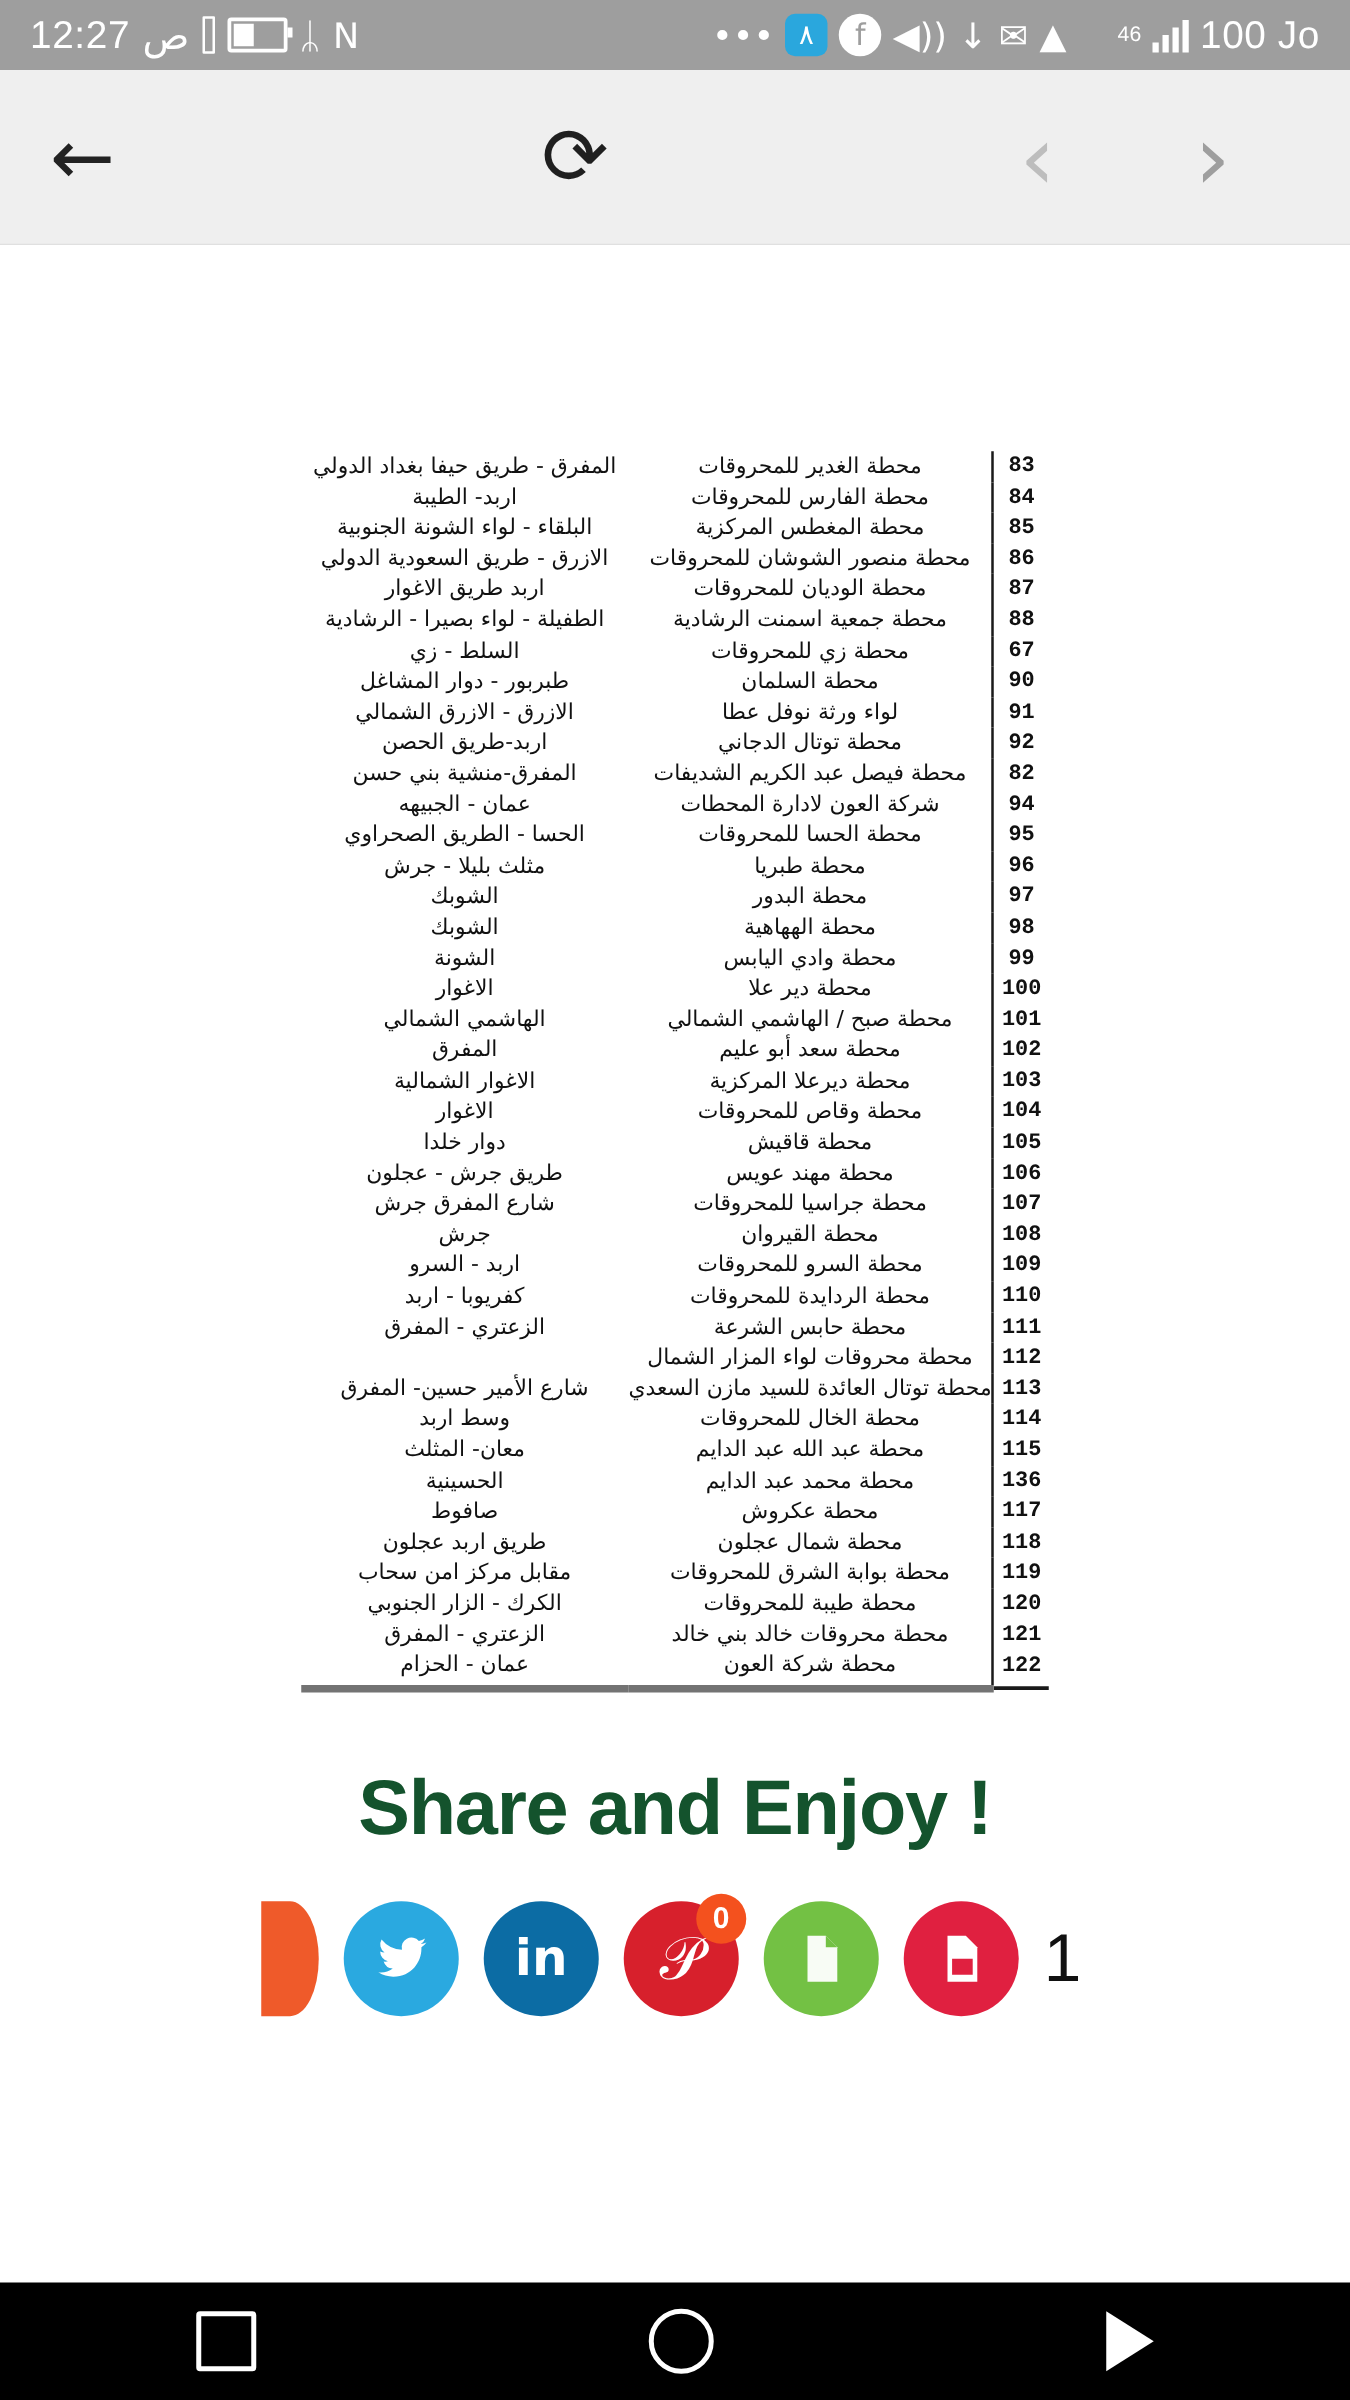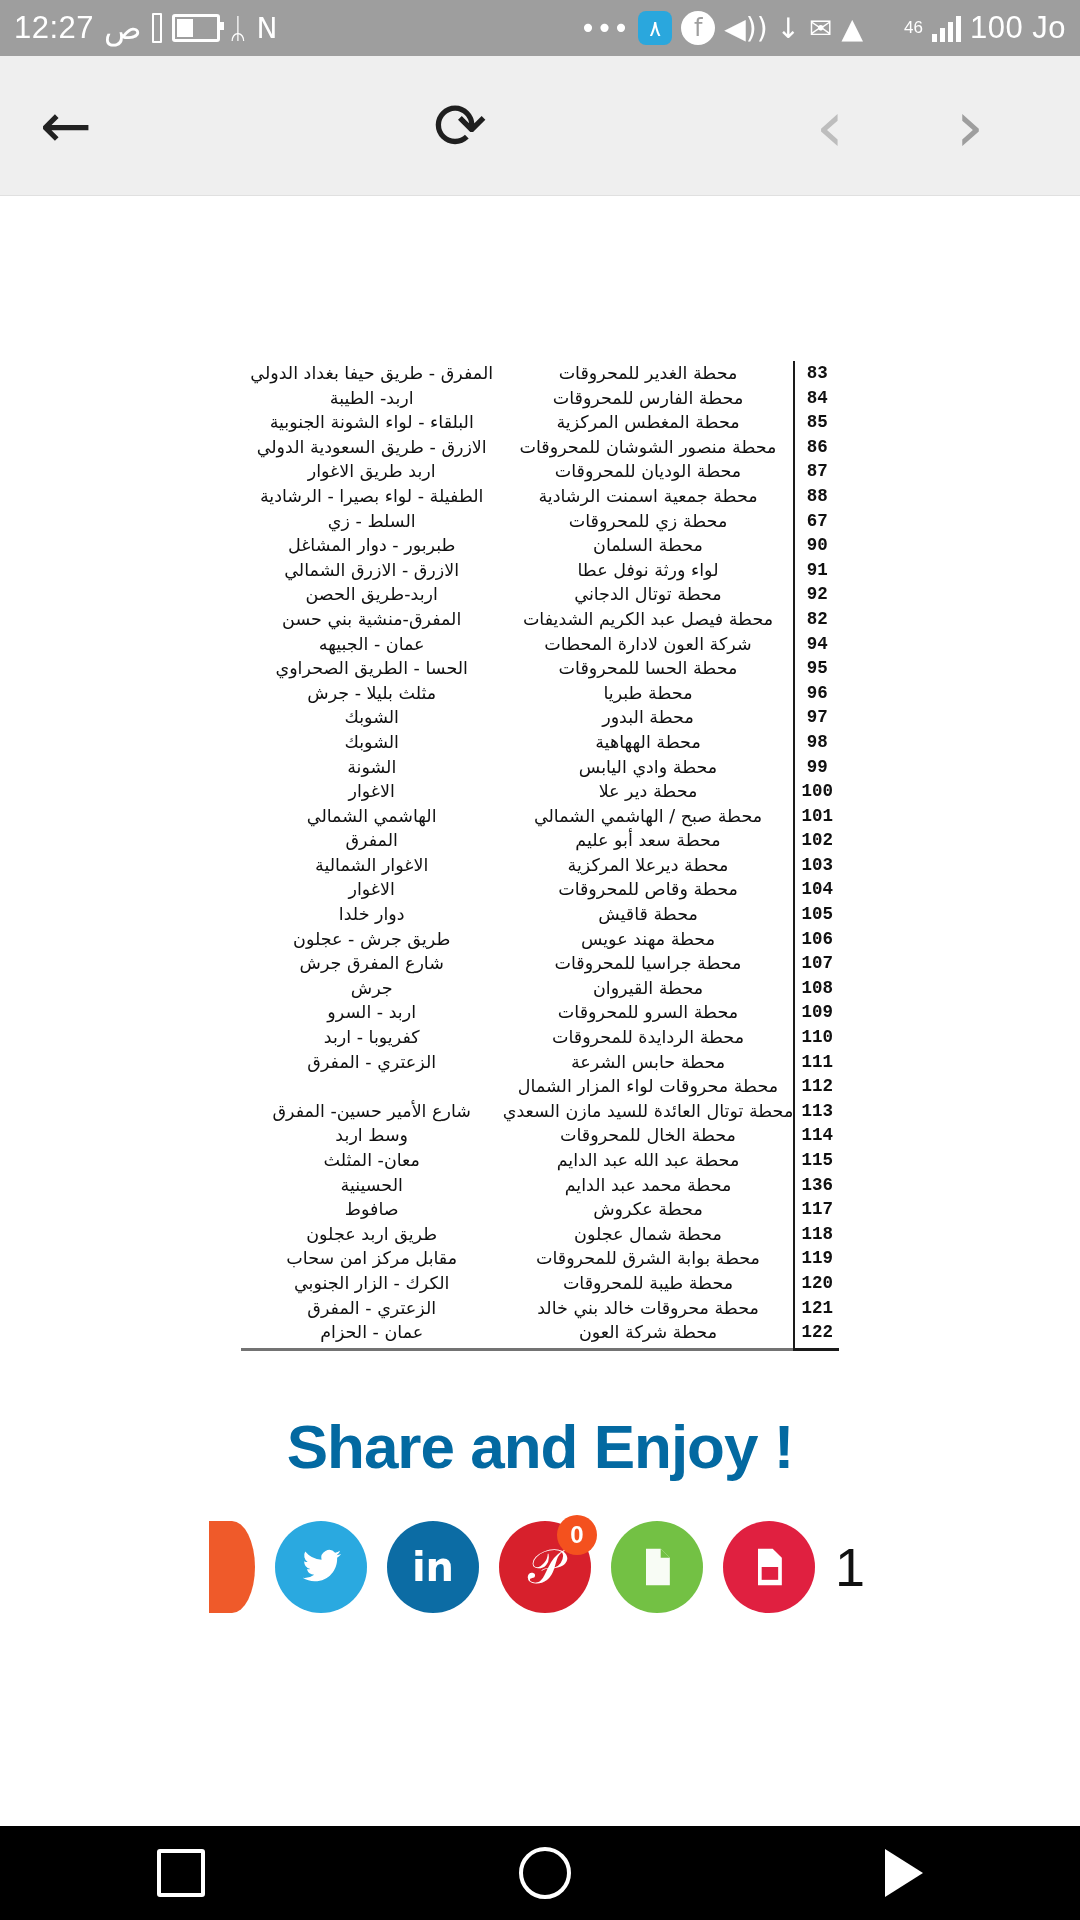--- a/index.html
+++ b/index.html
@@ -15,21 +15,21 @@
     position: relative;
   }
 
   
   .statusbar {
     height: 56px;
     background: #9e9e9e;
     color: #ffffff;
     display: flex;
     align-items: center;
-    padding: 0 14px;
+    padding: 0 24px;
     box-sizing: border-box;
     font-size: 30px;
   }
   .sb-left {
     display: flex;
     align-items: center;
     gap: 10px;
     flex: 0 0 auto;
   }
   .sb-mid {
@@ -199,34 +199,34 @@
     text-align: center;
     padding-right: 6px;
     padding-left: 6px;
   }
   td.loc {
     width: 262px;
     text-align: center;
     padding-right: 8px;
   }
   tr.last td {
-    border-bottom: 3px solid #737373;
+    border-bottom: 6px solid #737373;
     padding-bottom: 3px;
   }
   tr.last td.num { border-bottom: 3px solid #1a1a1a; }
 
   
   .share-title {
     position: absolute;
     left: 0; right: 0;
     top: 1215px;
     text-align: center;
     font-size: 62px;
     font-weight: bold;
-    color: #0369a1;
+    color: #14532d;
     font-family: "Liberation Sans", sans-serif;
     letter-spacing: -1px;
   }
   .share-row {
     position: absolute;
     top: 1325px;
     left: 0; right: 0;
     display: flex;
     align-items: flex-end;
     justify-content: center;

